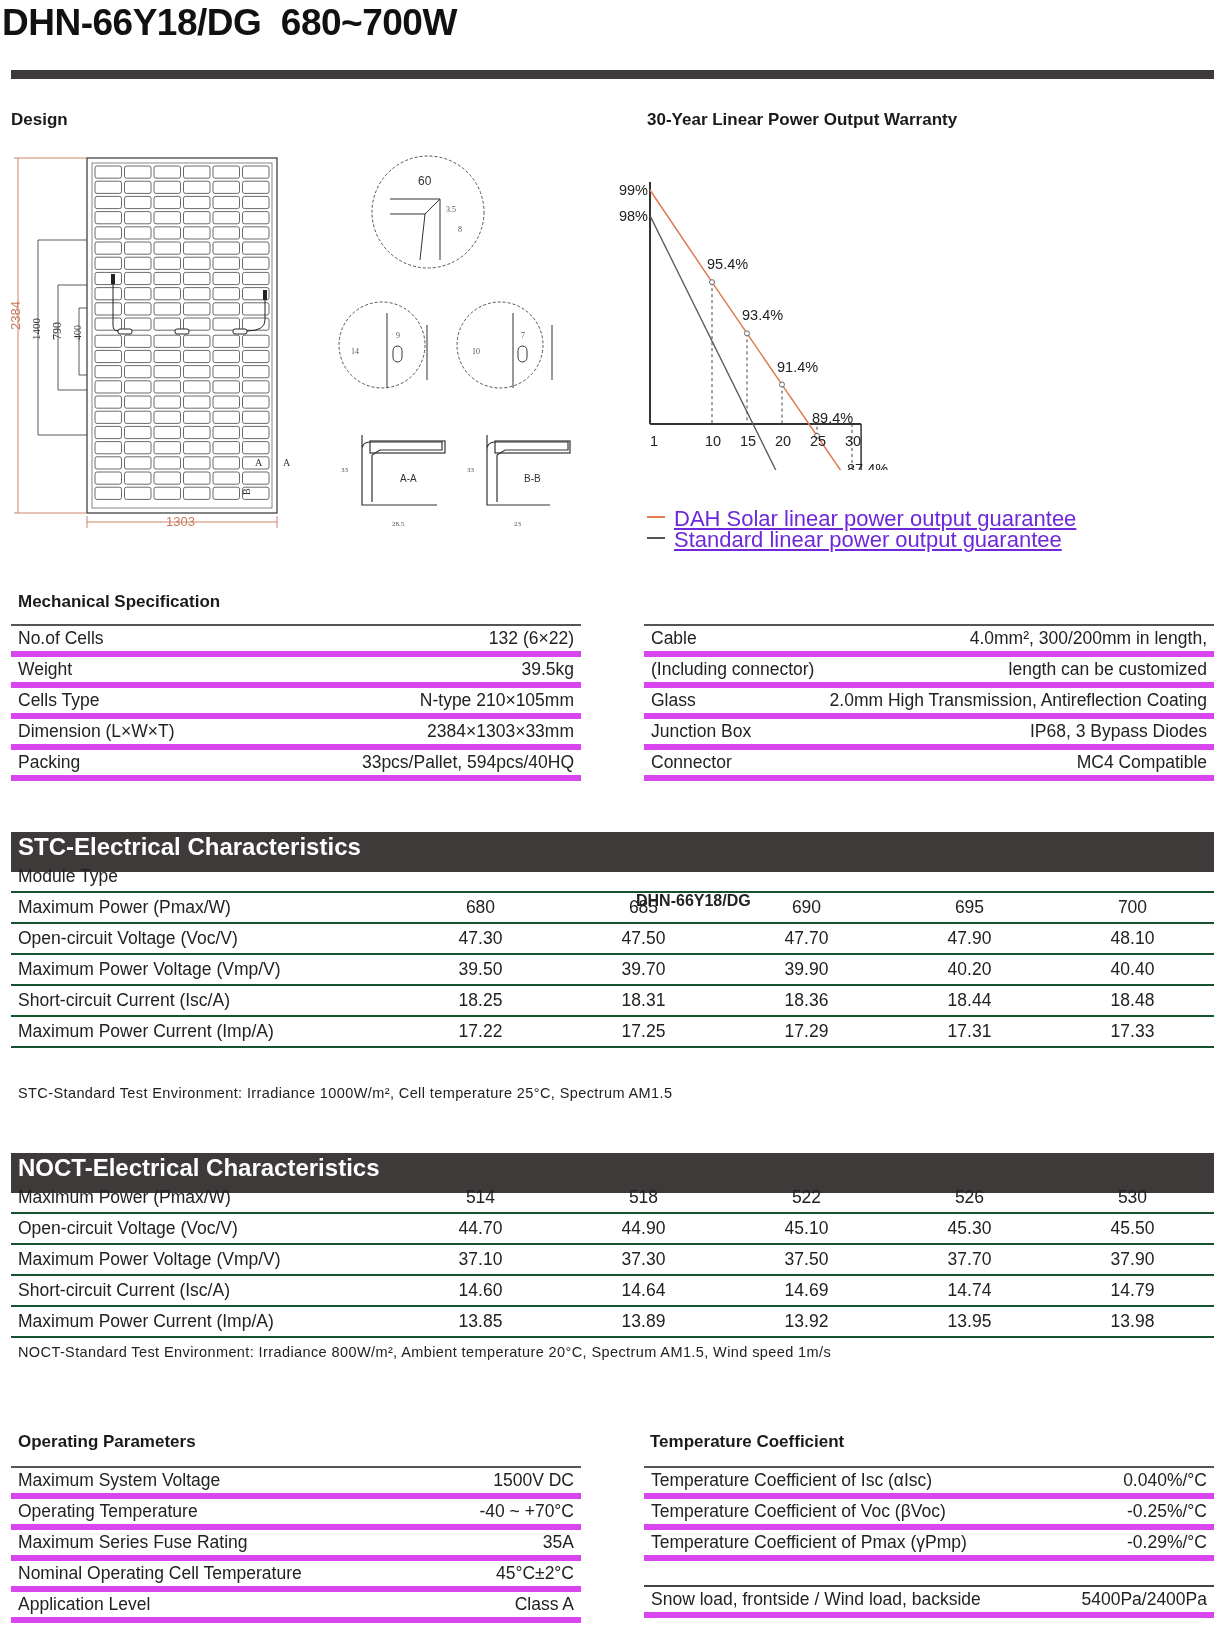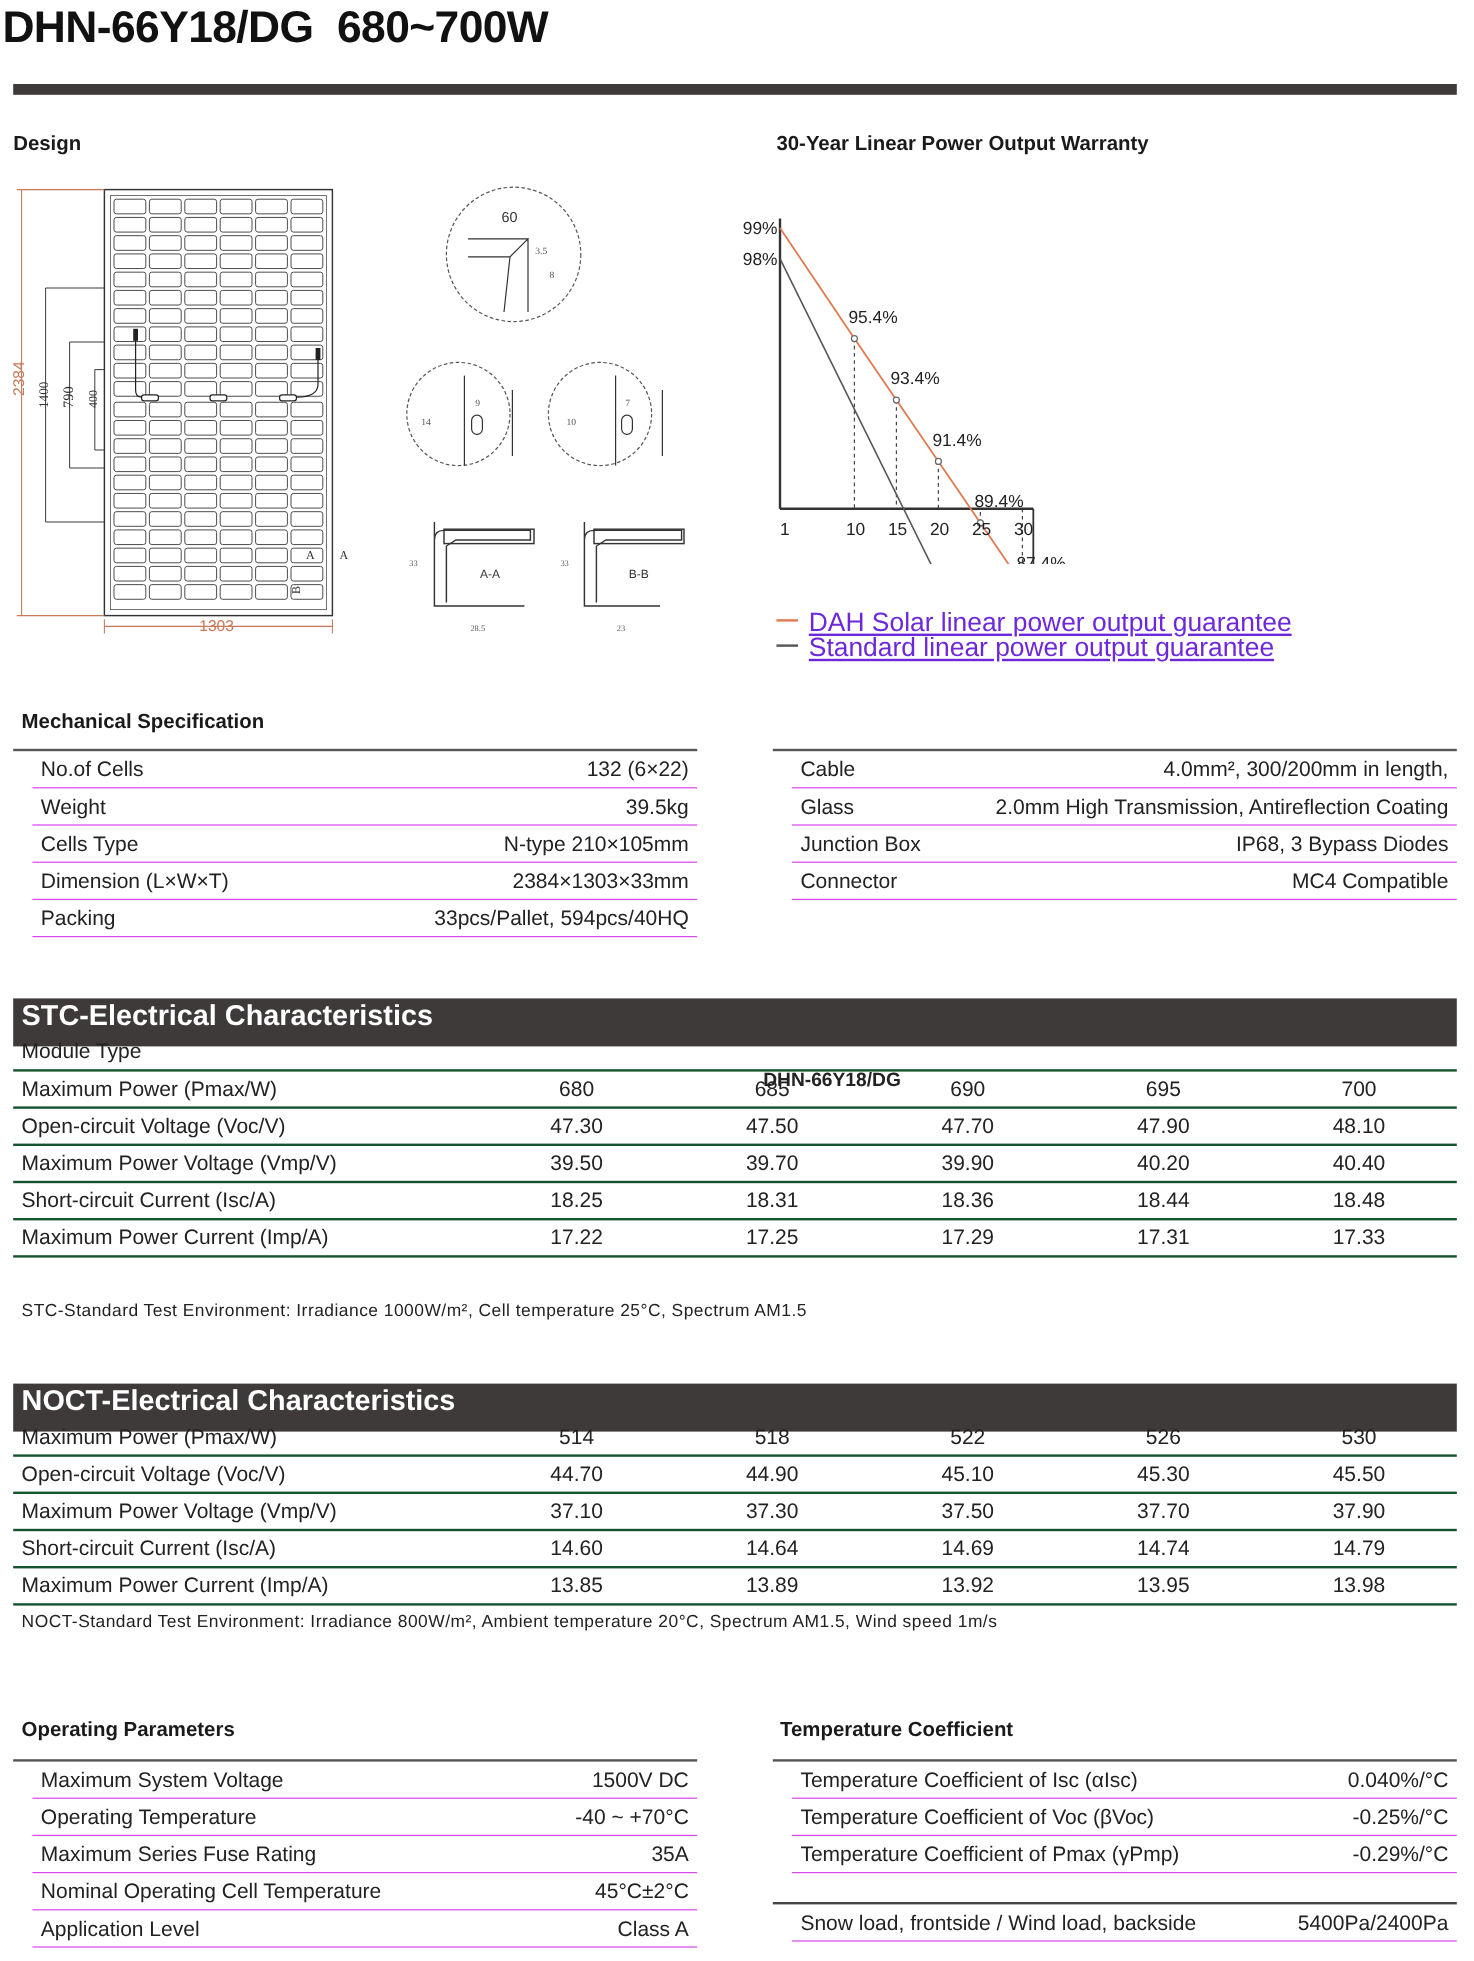--- a/index.html
+++ b/index.html
@@ -6,21 +6,21 @@
   html, body { width: 1228px; height: 1634px; background: #ffffff; overflow: hidden; }
   body { position: relative; font-family: "Liberation Sans", sans-serif; color: #222; }
 
   .title { position: absolute; left: 2px; top: 2px; font-size: 37px; font-weight: bold; color: #111; letter-spacing: -0.5px; white-space: pre; }
   .title-bar { position: absolute; left: 11px; top: 70px; width: 1203px; height: 9px; background: #3d3a39; }
 
   .sec-title { position: absolute; font-size: 17px; font-weight: bold; color: #1a1a1a; }
 
   
   .spec { position: absolute; border-top: 2px solid #555; }
-  .spec .row { display: flex; justify-content: space-between; align-items: center; height: 31px; border-bottom: 1px solid #d946ef; padding: 0 7px; font-size: 17.5px; color: #222; margin-left: 16px; }
+  .spec .row { display: flex; justify-content: space-between; align-items: center; height: 31px; border-bottom: 6px solid #d946ef; padding: 0 7px; font-size: 17.5px; color: #222; }
   .spec .row .v { text-align: right; }
 
   
   .elec-head { position: absolute; left: 11px; width: 1203px; height: 40px; background: #3d3a39; color: #fff; font-size: 24px; font-weight: bold; padding-left: 7px; line-height: 30px; }
   .elec { position: absolute; left: 11px; width: 1203px; }
   .elec .row { display: flex; align-items: center; height: 31px; border-bottom: 2px solid #14532d; font-size: 17.5px; }
   .elec .row .lab { width: 395px; padding-left: 7px; }
   .elec .row .c { width: 166px; text-align: center; }
   .elec .row .mt { flex: 1; text-align: center; font-weight: bold; font-size: 16px; padding-right: 0; }
   .note { position: absolute; left: 18px; font-size: 14.5px; color: #222; letter-spacing: 0.4px; }
@@ -312,20 +312,24 @@
       <span>Packing</span>
       <span class="v">33pcs/Pallet, 594pcs/40HQ</span>
     </div>
   </div>
 <div class="spec" style="left:644px;top:624px;width:570px;" id="mech-right">
     <div class="row">
       <span>Cable</span>
       <span class="v">4.0mm², 300/200mm in length,</span>
     </div>
     <div class="row">
+      <span>(Including connector)</span>
+      <span class="v">length can be customized</span>
+    </div>
+    <div class="row">
       <span>Glass</span>
       <span class="v">2.0mm High Transmission, Antireflection Coating</span>
     </div>
     <div class="row">
       <span>Junction Box</span>
       <span class="v">IP68, 3 Bypass Diodes</span>
     </div>
     <div class="row">
       <span>Connector</span>
       <span class="v">MC4 Compatible</span>

